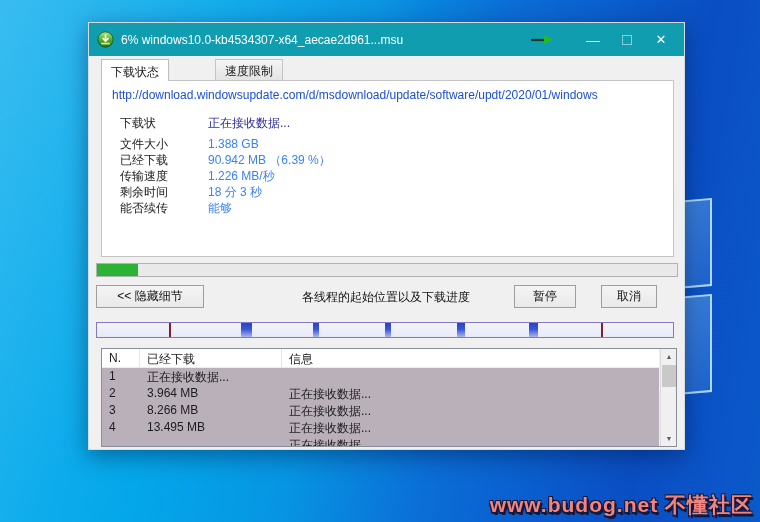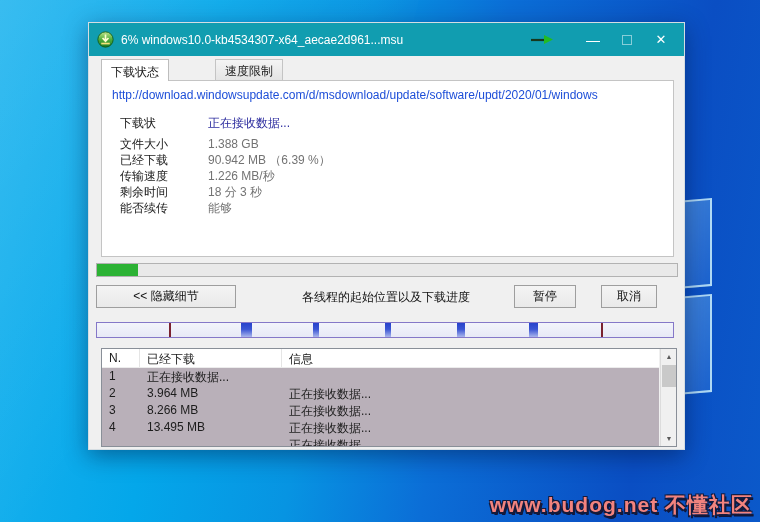--- a/index.html
+++ b/index.html
@@ -41,34 +41,34 @@
     border-color:#bdbdbd; padding-top:4px; }
 
   
   .panel { position:absolute; left:12px; top:57px; width:573px; height:177px;
     background:#ffffff; border:1px solid #c4c4c4; z-index:1; }
   .url { font-size:12px; color:#1d4ed8; padding:7px 0 0 10px; white-space:nowrap; overflow:hidden; width:566px; }
   .fields { margin:13px 0 12px 18px; }
   .frow { display:flex; font-size:12px; line-height:16px; }
   .frow.gap { margin-top:5px; }
   .flabel { width:88px; color:#1a1a1a; flex:0 0 auto; }
-  .fvalue { color:#737373; }
+  .fvalue { color:#3b82f6; }
   .fvalue.hl { color:#2b2b9e; }
 
   
   .progress { position:absolute; left:7px; top:240px; width:582px; height:14px;
     border:1px solid #b2b2b2; background:#e9e9e9; }
   .progress .fill { height:100%; background:#2cb234; }
 
   
   .btn-row { position:absolute; left:7px; top:262px; width:582px; height:23px; }
   .btn { position:absolute; height:23px; background:linear-gradient(#f4f4f4,#e9e9e9);
     border:1px solid #9e9e9e; font-size:12px; color:#111; display:flex; align-items:center; justify-content:center;
     font-family:"Liberation Sans", sans-serif; }
-  .btn.hide-details { left:0; width:140px; }
+  .btn.hide-details { left:0; width:108px; }
   .btn.pause { left:418px; width:62px; }
   .btn.cancel { left:505px; width:56px; }
   .threads-caption { position:absolute; left:160px; width:260px; top:4px; text-align:center;
     font-size:12px; color:#111; }
 
   
   .threadbar { position:absolute; left:7px; top:299px; width:578px; height:16px;
     border:1px solid #8578c8; background:linear-gradient(#f3f4fb,#e7e9f6); overflow:hidden; }
   .mk { position:absolute; top:0; height:100%; }
   .mk.red { width:2px; background:#7a2230; }

